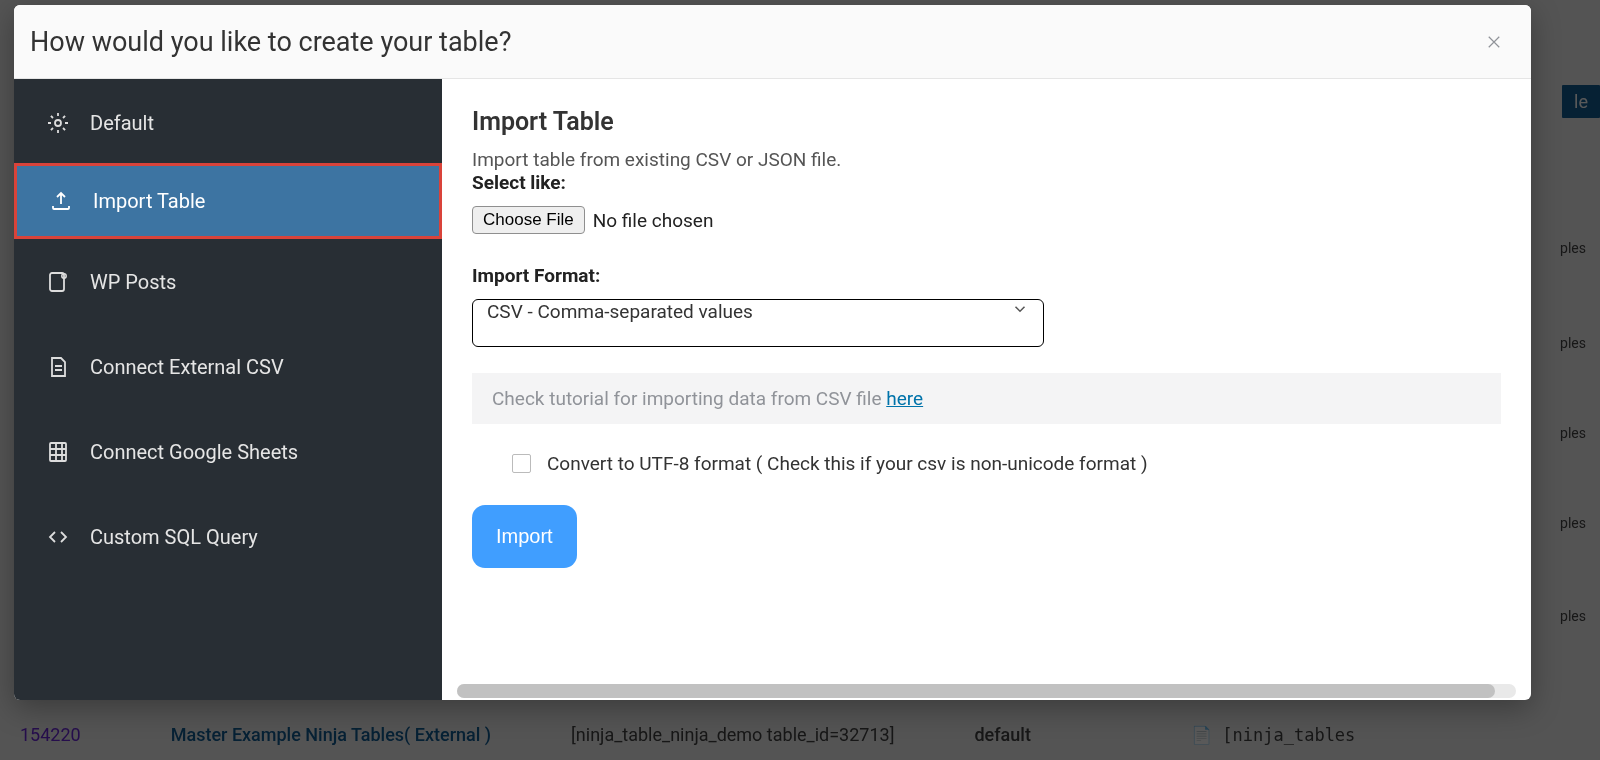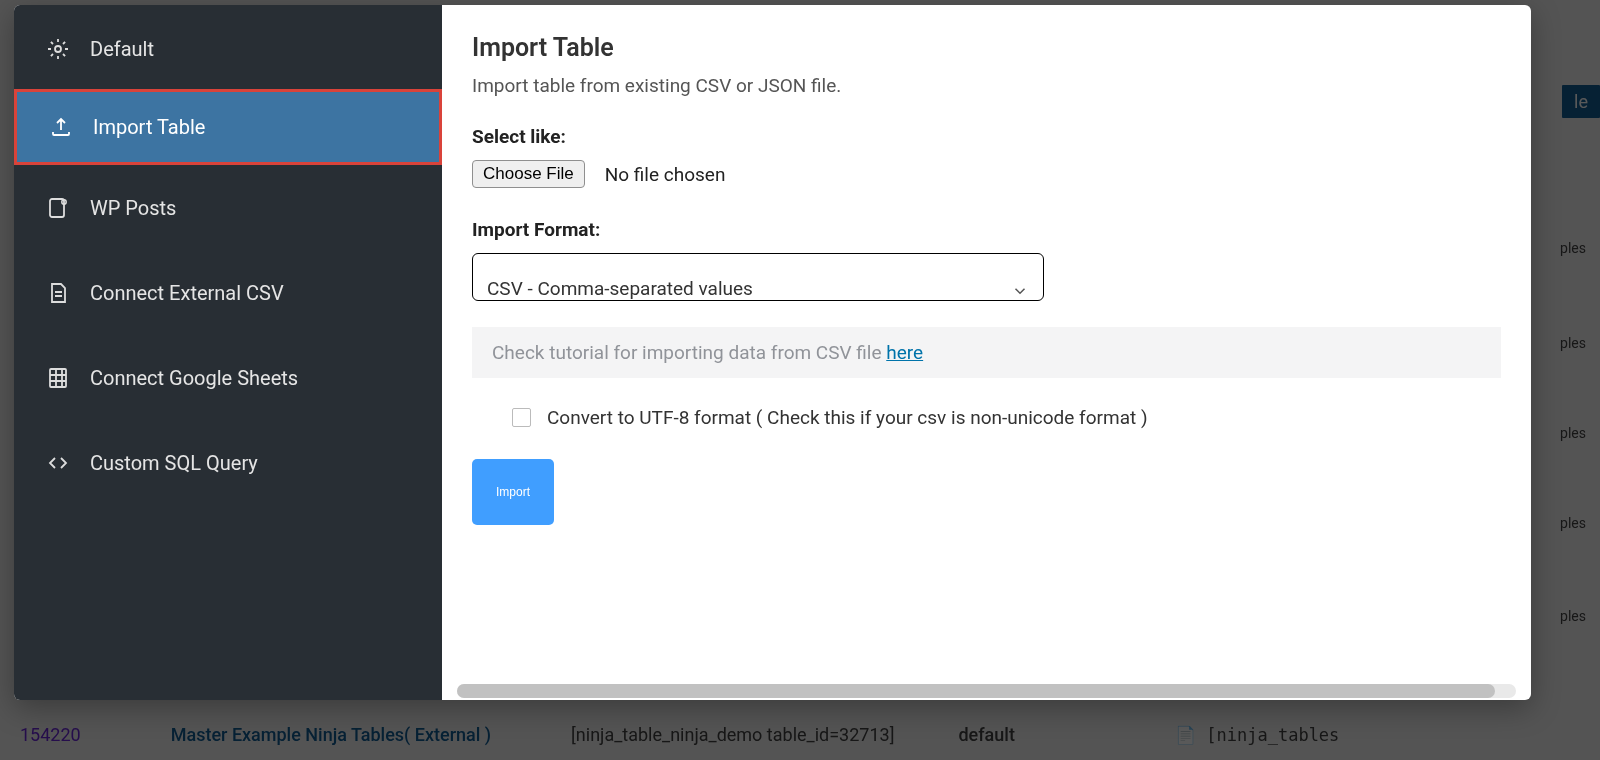--- a/index.html
+++ b/index.html
@@ -3,21 +3,21 @@
 <meta charset="utf-8">
 <style>
 * { margin: 0; padding: 0; box-sizing: border-box; }
 body { font-family: -apple-system, BlinkMacSystemFont, "Segoe UI", Roboto, sans-serif; background: #323232; width: 1600px; height: 760px; overflow: hidden; position: relative; }
 
 
 .background-page { position: absolute; top: 0; left: 0; width: 100%; height: 100%; background: #f0f0f1; }
 .bg-row { position: absolute; left: 20px; bottom: 15px; display: flex; align-items: center; font-size: 18px; color: #444; width: 100%; }
 .bg-id { color: #6d28d9; font-weight: 400; margin-right: 90px; }
 .bg-title { color: #135e96; font-weight: 500; margin-right: 80px; }
-.bg-shortcode { color: #444; margin-right: 64px; }
+.bg-shortcode { color: #444; margin-right: 80px; }
 .bg-type { color: #444; font-weight: 500; margin-right: 160px; }
 .bg-embed { color: #444; font-family: monospace; font-size: 17px; }
 .bg-shortcodes-label { position: absolute; right: 14px; color: #444; font-size: 14px; }
 .bg-shortcodes-label.r1 { top: 240px; }
 .bg-shortcodes-label.r2 { top: 335px; }
 .bg-shortcodes-label.r3 { top: 425px; }
 .bg-shortcodes-label.r4 { top: 515px; }
 .bg-shortcodes-label.r5 { top: 608px; }
 .bg-addbtn { position: absolute; right: 0; top: 85px; background: #135e96; color: #fff; padding: 6px 12px; font-size: 18px; border-radius: 1px; }
 
@@ -39,32 +39,32 @@
 .sidebar-item.active { background: #3d74a2; border: 3px solid #d9433a; color: #fff; height: 76px; }
 .sidebar-item .icon { width: 28px; height: 28px; margin-right: 18px; display: flex; align-items: center; justify-content: center; flex-shrink: 0; }
 .sidebar-item .icon svg { width: 24px; height: 24px; stroke: #ddd; fill: none; stroke-width: 1.8; }
 .sidebar-item.active .icon svg { stroke: #fff; }
 .form-badge { width: 26px; height: 26px; background: #fff; border-radius: 5px; display: flex; align-items: center; justify-content: center; }
 .form-badge svg { width: 16px; height: 12px; stroke: none !important; fill: #282e34; }
 
 
 .content { flex: 1; padding: 28px 30px; color: #333; position: relative; overflow: hidden; }
 .content h2 { font-size: 25px; font-weight: 600; margin-bottom: 12px; }
-.content .subtitle { font-size: 19px; color: #555; margin-bottom: 28px; }
+.content .subtitle { font-size: 19px; color: #555; }
 .label-strong { font-size: 19px; font-weight: 700; margin-bottom: 12px; display: block; color: #222; }
-.file-row { display: flex; align-items: center; gap: 20px; margin-bottom: 30px; }
+.file-row { display: flex; align-items: center; gap: 8px; margin-bottom: 30px; }
 .choose-file-btn { background: #efefef; border: 1px solid #8f8f8f; border-radius: 4px; padding: 3px 10px; font-size: 17px; cursor: pointer; }
 .no-file { font-size: 19px; color: #222; }
-.format-select { width: 572px; height: 48px; border: 1px solid #000; border-radius: 6px; padding: 0 14px; font-size: 19px; display: flex; align-items: flex-end; justify-content: space-between; cursor: pointer; margin-bottom: 26px; }
+.format-select { width: 572px; height: 48px; border: 1px solid #000; border-radius: 6px; padding: 0 14px; font-size: 19px; display: flex; align-items: flex-start; justify-content: space-between; cursor: pointer; margin-bottom: 26px; }
 .format-select svg { width: 18px; height: 18px; stroke: #555; stroke-width: 2; fill: none; }
 .tutorial-box { background: #f4f4f5; padding: 14px 20px; color: #909399; font-size: 19px; margin-bottom: 28px; }
 .tutorial-box a { color: #0073aa; text-decoration: underline; cursor: pointer; }
 .checkbox-row { display: flex; align-items: center; gap: 16px; margin-bottom: 30px; font-size: 19px; margin-left: 40px; }
 .checkbox-box { width: 19px; height: 19px; border: 1px solid #bbb; border-radius: 2px; cursor: pointer; }
-.import-btn { background: #409eff; color: #fff; border: none; border-radius: 5px; padding: 26px 24px; font-size: 12px; cursor: pointer; }
+.import-btn { background: #409eff; color: #fff; border: none; border-radius: 13px; padding: 20px 24px; font-size: 20px; cursor: pointer; }
 
 .scroll-track { position: absolute; bottom: 2px; left: 15px; right: 15px; height: 14px; background: #e9e9e9; border-radius: 7px; }
 .scroll-thumb { position: absolute; left: 0; top: 0; height: 100%; width: 98%; background: #c1c1c1; border-radius: 7px; }
 </style>
 </head>
 <body>
 
 <div class="background-page">
   <div class="bg-addbtn">le</div>
   <span class="bg-shortcodes-label r1">ples</span>
@@ -77,20 +77,28 @@
     <span class="bg-title">Master Example Ninja Tables( External )</span>
     <span class="bg-shortcode">[ninja_table_ninja_demo table_id=32713]</span>
     <span class="bg-type">default</span>
     <span class="bg-embed">📄 <span>[ninja_tables</span></span>
   </div>
 </div>
 
 <div class="dim"></div>
 
 <div class="modal">
+  <div class="modal-header">
+    <div class="modal-title">How would you like to create your table?</div>
+    <div class="modal-close">
+      <svg viewBox="0 0 24 24">
+          <path d="M5 5 L19 19 M19 5 L5 19"></path>
+        </svg>
+    </div>
+  </div>
   <div class="modal-body">
 
     <div class="sidebar">
 
       <div class="sidebar-item short">
         <span class="icon">
           <svg viewBox="0 0 24 24">
               <circle cx="12" cy="12" r="3"></circle>
               <path d="M12 2v3M12 19v3M4.9 4.9l2.1 2.1M17 17l2.1 2.1M2 12h3M19 12h3M4.9 19.1L7 17M17 7l2.1-2.1"></path>
             </svg>

